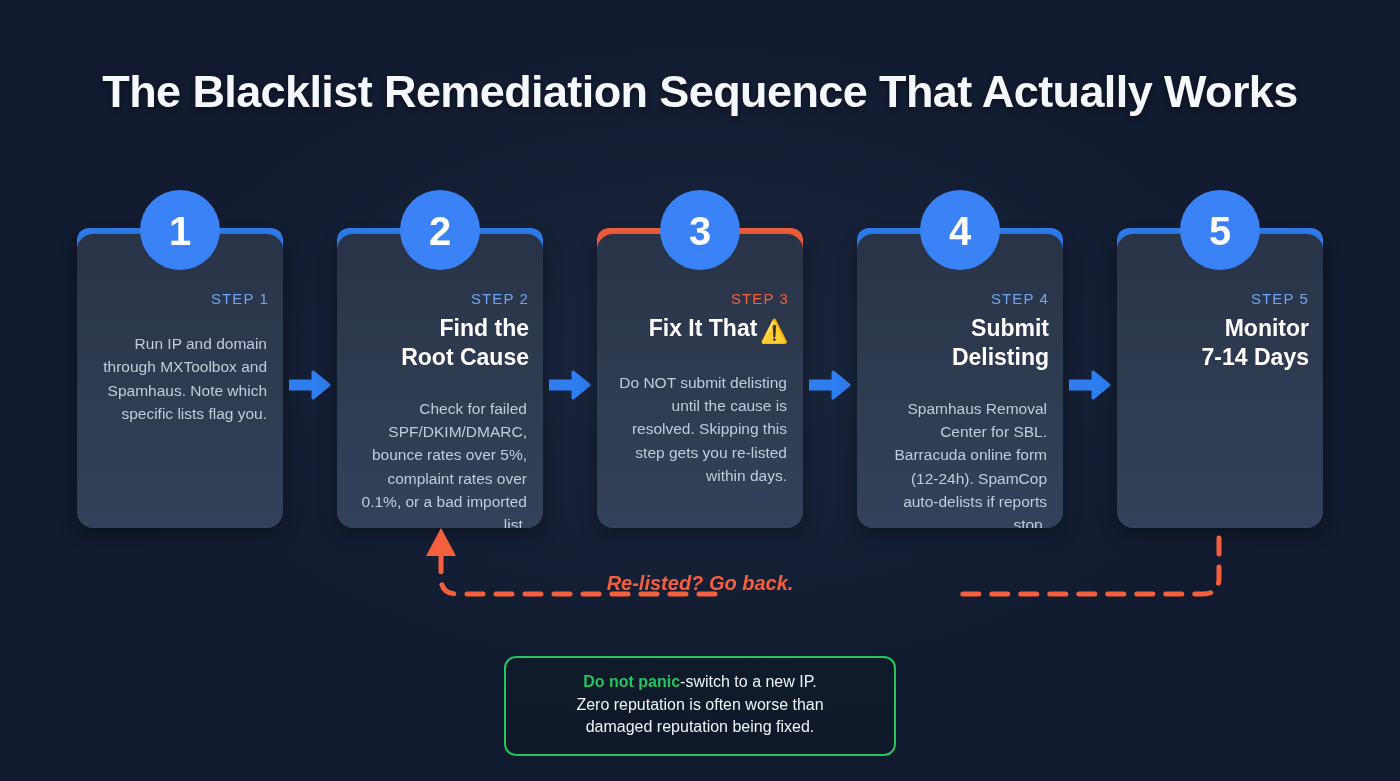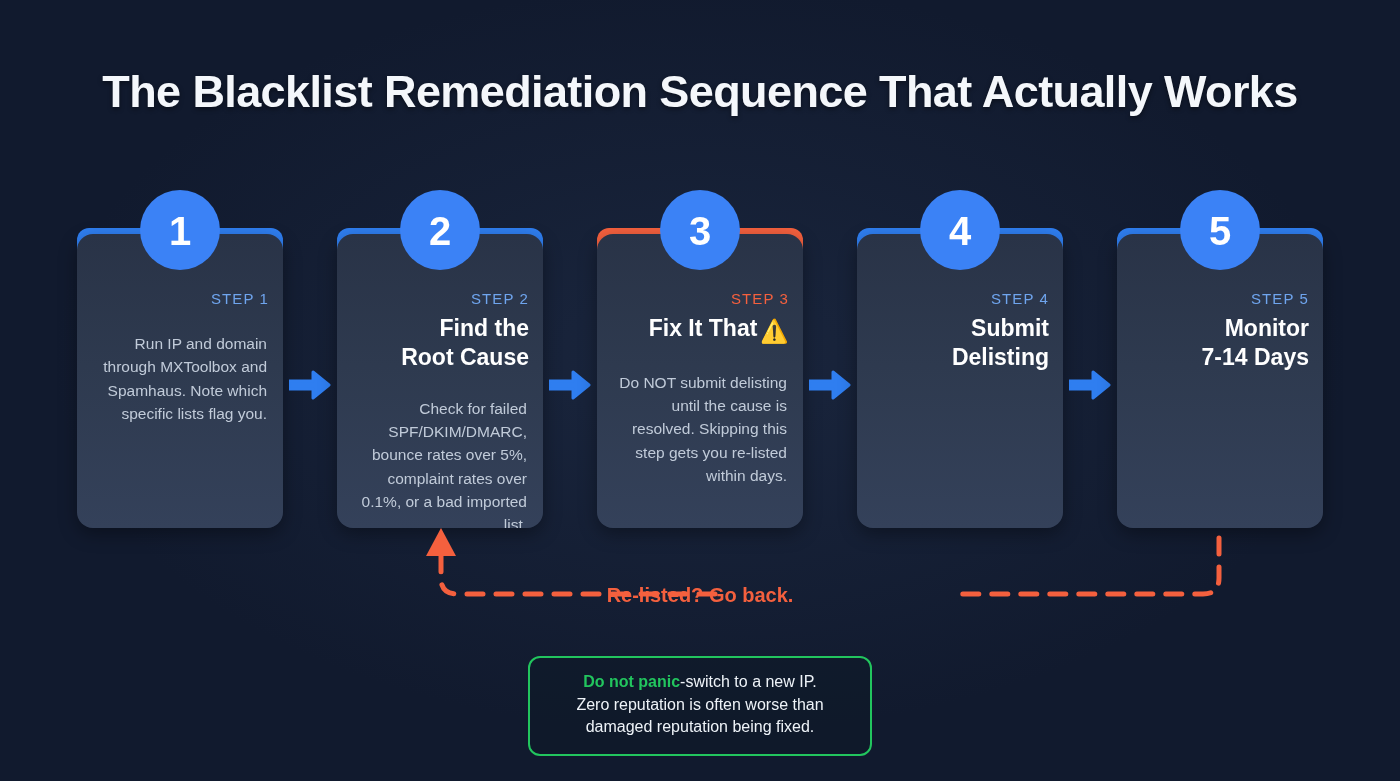--- a/index.html
+++ b/index.html
@@ -147,37 +147,38 @@
     position: absolute;
     top: 520px;
     left: 0;
     width: 1400px;
     height: 110px;
     pointer-events: none;
   }
 
   .loop-label {
     position: absolute;
-    top: 584px;
+    top: 572px;
     left: 0;
     width: 1400px;
     text-align: center;
     font-size: 20px;
     font-weight: bold;
     color: #f4603e;
     white-space: nowrap;
+    font-style: italic;
   }
 
   
   .callout {
     position: absolute;
     top: 656px;
     left: 50%;
     transform: translateX(-50%);
-    width: 344px;
+    width: 392px;
     padding: 13px 16px 15px;
     border: 2px solid #22c55e;
     border-radius: 12px;
     background: rgba(14,26,40,0.62);
     text-align: center;
     font-size: 16px;
     line-height: 1.42;
     color: #eef3f8;
   }
   .callout .hi {
@@ -258,20 +259,21 @@
       </svg>
     </div>
 
     <div class="step-wrap">
       <div class="accent"></div>
       <div class="card">
         <div class="card-inner">
           <div class="step-kicker">STEP 4</div>
           <div class="step-title">Submit
 Delisting</div>
+          <div class="step-body">Spamhaus Removal Center for SBL. Barracuda online form (12-24h). SpamCop auto-delists if reports stop.</div>
         </div>
       </div>
       <svg width="80" height="80" viewBox="0 0 80 80" style="position:absolute;top:0;left:63px;z-index:5;">
         <circle cx="40" cy="40" r="40" fill="#3b82f6"></circle>
         <text x="40" y="55" text-anchor="middle" font-family="Liberation Sans, sans-serif" font-size="40" font-weight="bold" fill="#ffffff">4</text>
       </svg>
     </div>
 
     <div class="arrow-gap">
       <svg width="42" height="34" viewBox="0 0 42 34">

